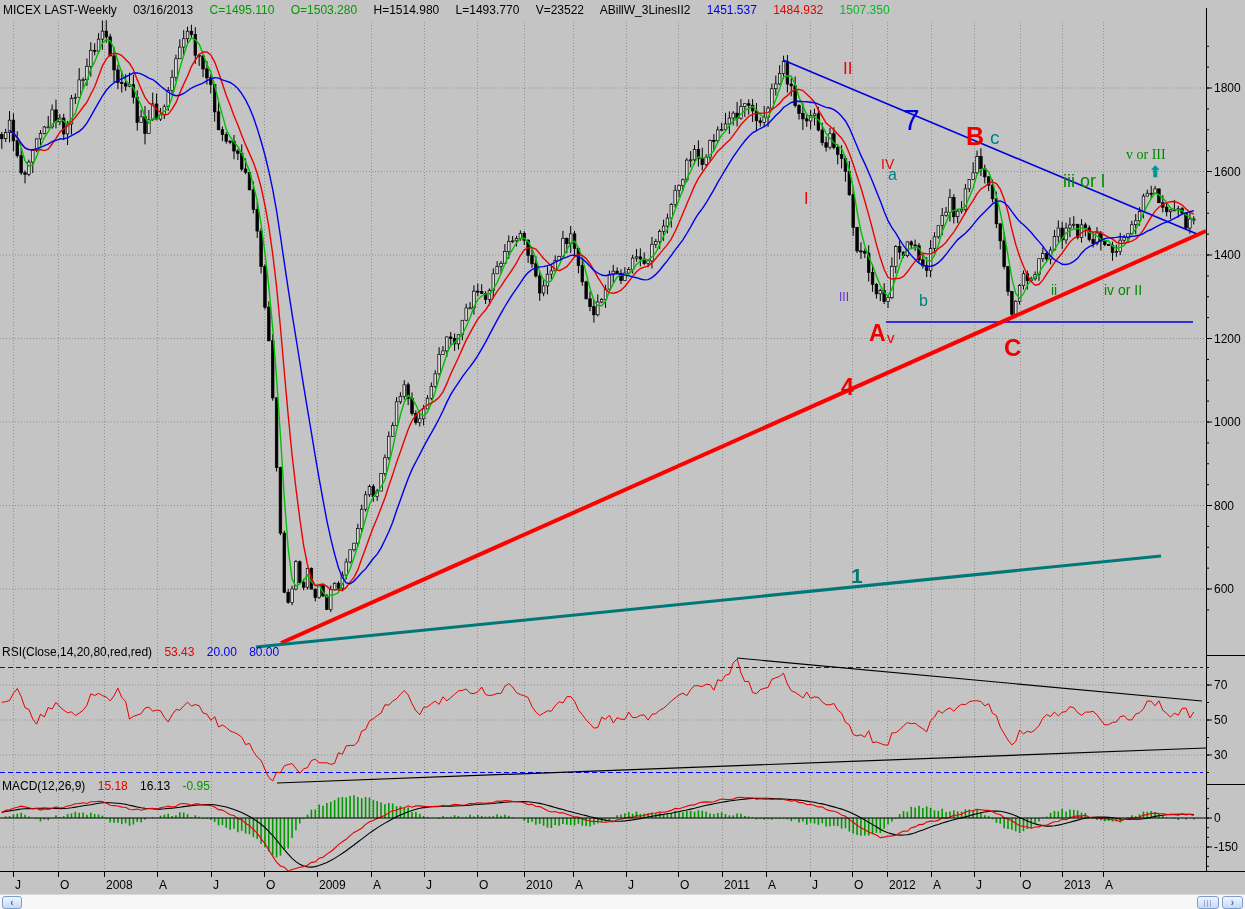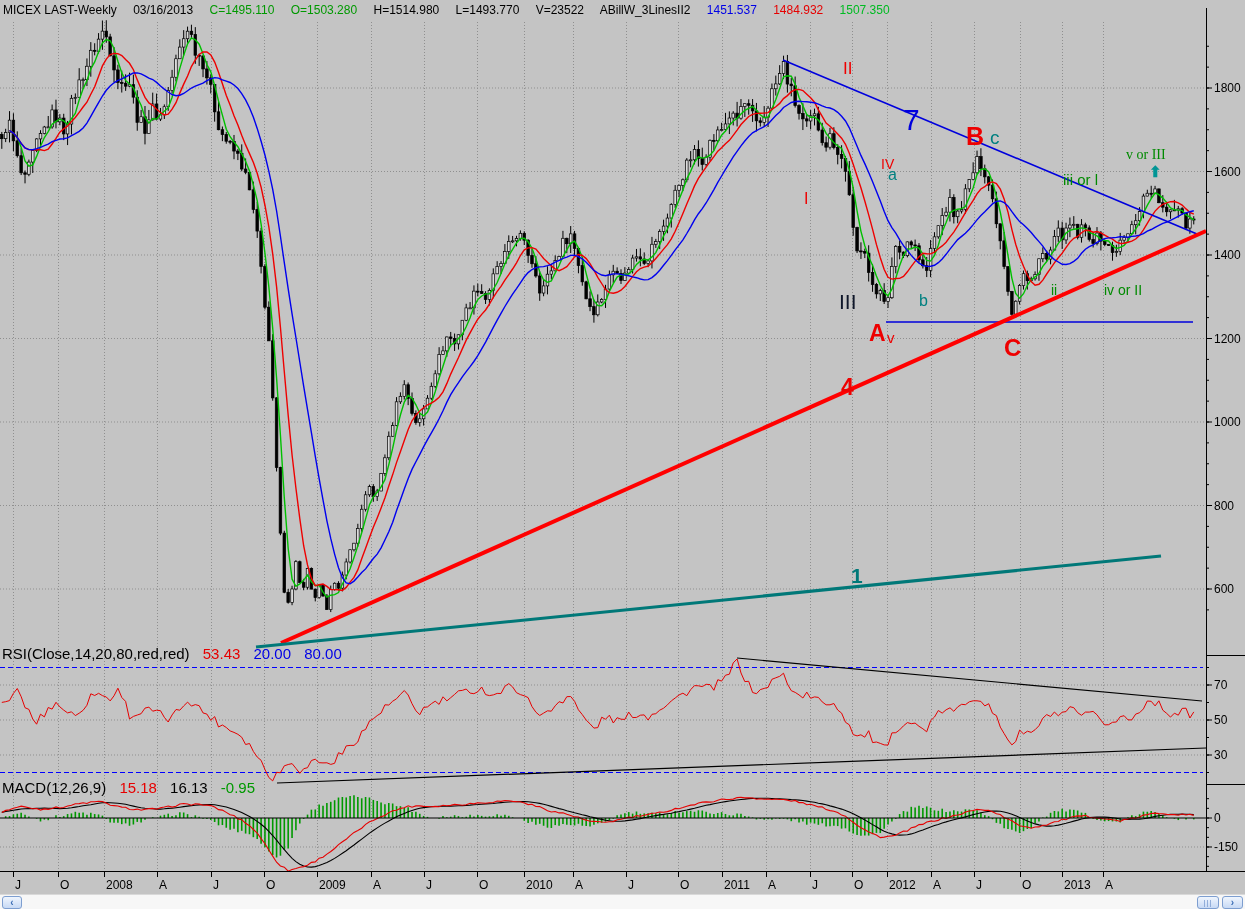--- a/index.html
+++ b/index.html
@@ -7,21 +7,21 @@
     position:relative;width:1245px;height:909px;overflow:hidden;
     background:#c4c4c4;font-family:"Liberation Sans",sans-serif;color:#000;padding-left:7px;
     -webkit-font-smoothing:none;
   }
   .hdr{position:absolute;left:3px;top:3px;height:15px;font-size:12px;white-space:nowrap;}
   .hdr span{margin-right:13px;}
   .c-green{color:#009900;}
   .c-bgreen{color:#00bb22;}
   .c-red{color:#e60000;}
   .c-blue{color:#0000e6;}
-  .indrow{position:absolute;font-size:15px;white-space:nowrap;}
+  .indrow{position:absolute;font-size:12px;white-space:nowrap;}
   .indrow span{margin-right:9px;}
   #chart-svg{position:absolute;left:0;top:0;}
   .watermark{
     position:absolute;left:925px;top:453px;font-size:19px;letter-spacing:.5px;
     color:rgba(158,128,138,.75);
   }
   .anno{position:absolute;line-height:1;white-space:nowrap;}
   .sbar{position:absolute;left:0;top:894px;width:1245px;height:15px;background:#f7f7f7;border-top:1px solid #d9d9d9;}
   .sbtn{
     position:absolute;top:1px;width:20px;height:13px;box-sizing:border-box;
@@ -1177,25 +1177,25 @@
   </div>
 
 
   <div id="annos">
       <span class="anno" style="left: 843px; top: 60px; color: rgb(238, 0, 0); font-size: 17px;">II</span>
       <span class="anno" style="left: 903px; top: 105px; color: rgb(0, 0, 221); font-size: 30px;">7</span>
       <span class="anno" style="left: 966px; top: 124px; color: rgb(238, 0, 0); font-size: 25px; font-weight: bold;">B</span>
       <span class="anno" style="left: 990px; top: 128px; color: rgb(0, 128, 128); font-size: 19px;">c</span>
       <span class="anno" style="left: 1126px; top: 148px; color: rgb(0, 138, 0); font-size: 14px; font-family: Liberation Serif, serif;">v or III</span>
       <span class="anno" style="left: 1149px; top: 164px; color: rgb(0, 149, 149); font-size: 15px; font-weight: bold;">⬆</span>
-      <span class="anno" style="left: 1063px; top: 172px; color: rgb(0, 138, 0); font-size: 15px;">iii or l</span>
+      <span class="anno" style="left: 1063px; top: 172px; color: rgb(0, 138, 0); font-size: 18px;">iii or l</span>
       <span class="anno" style="left: 866px; top: 157px; color: rgb(238, 0, 0); font-size: 14px; margin-left: 15px;">IV</span>
       <span class="anno" style="left: 888px; top: 167px; color: rgb(0, 128, 128); font-size: 16px;">a</span>
       <span class="anno" style="left: 804px; top: 191px; color: rgb(238, 0, 0); font-size: 16px;">I</span>
-      <span class="anno" style="left: 839px; top: 291px; color: #0f172a; font-size: 21px;">III</span>
+      <span class="anno" style="left: 839px; top: 291px; color: #6d28d9; font-size: 12px;">III</span>
       <span class="anno" style="left: 919px; top: 293px; color: rgb(0, 128, 128); font-size: 16px;">b</span>
       <span class="anno" style="left: 1051px; top: 283px; color: rgb(0, 138, 0); font-size: 14px;">ii</span>
       <span class="anno" style="left: 1104px; top: 283px; color: rgb(0, 138, 0); font-size: 14px;">iv or II</span>
       <span class="anno" style="left: 869px; top: 322px; color: rgb(238, 0, 0); font-size: 23px; font-weight: bold;">A</span>
       <span class="anno" style="left: 887px; top: 330px; color: rgb(238, 0, 0); font-size: 15px;">v</span>
       <span class="anno" style="left: 1004px; top: 336px; color: rgb(238, 0, 0); font-size: 24px; font-weight: bold;">C</span>
       <span class="anno" style="left: 841px; top: 376px; color: rgb(238, 0, 0); font-size: 23px; font-weight: bold;">4</span>
       <span class="anno" style="left: 851px; top: 565px; color: rgb(0, 120, 120); font-size: 21px; font-weight: bold;">1</span>
     </div>
 

